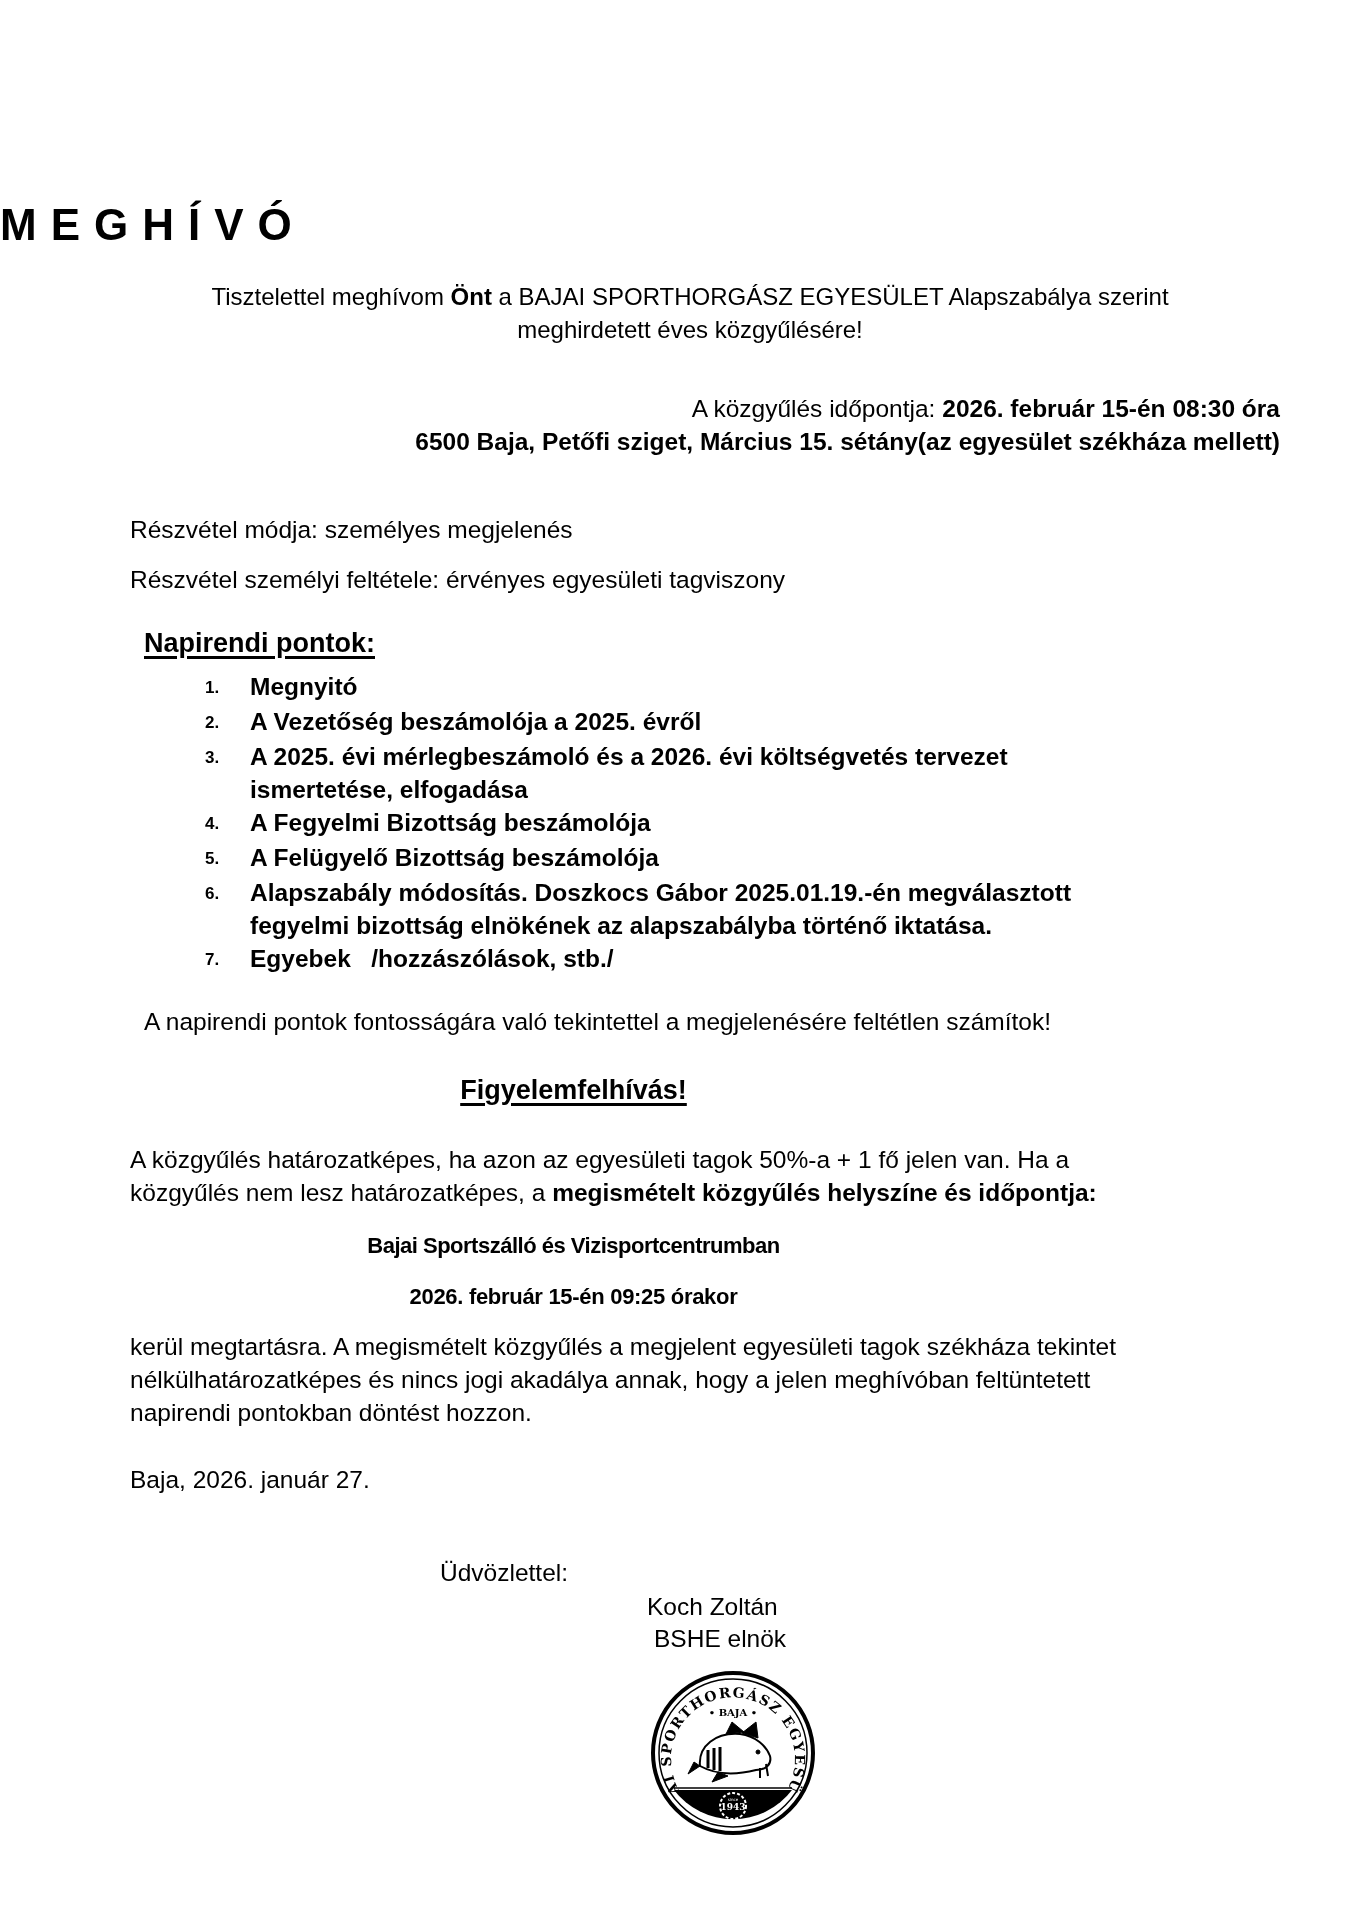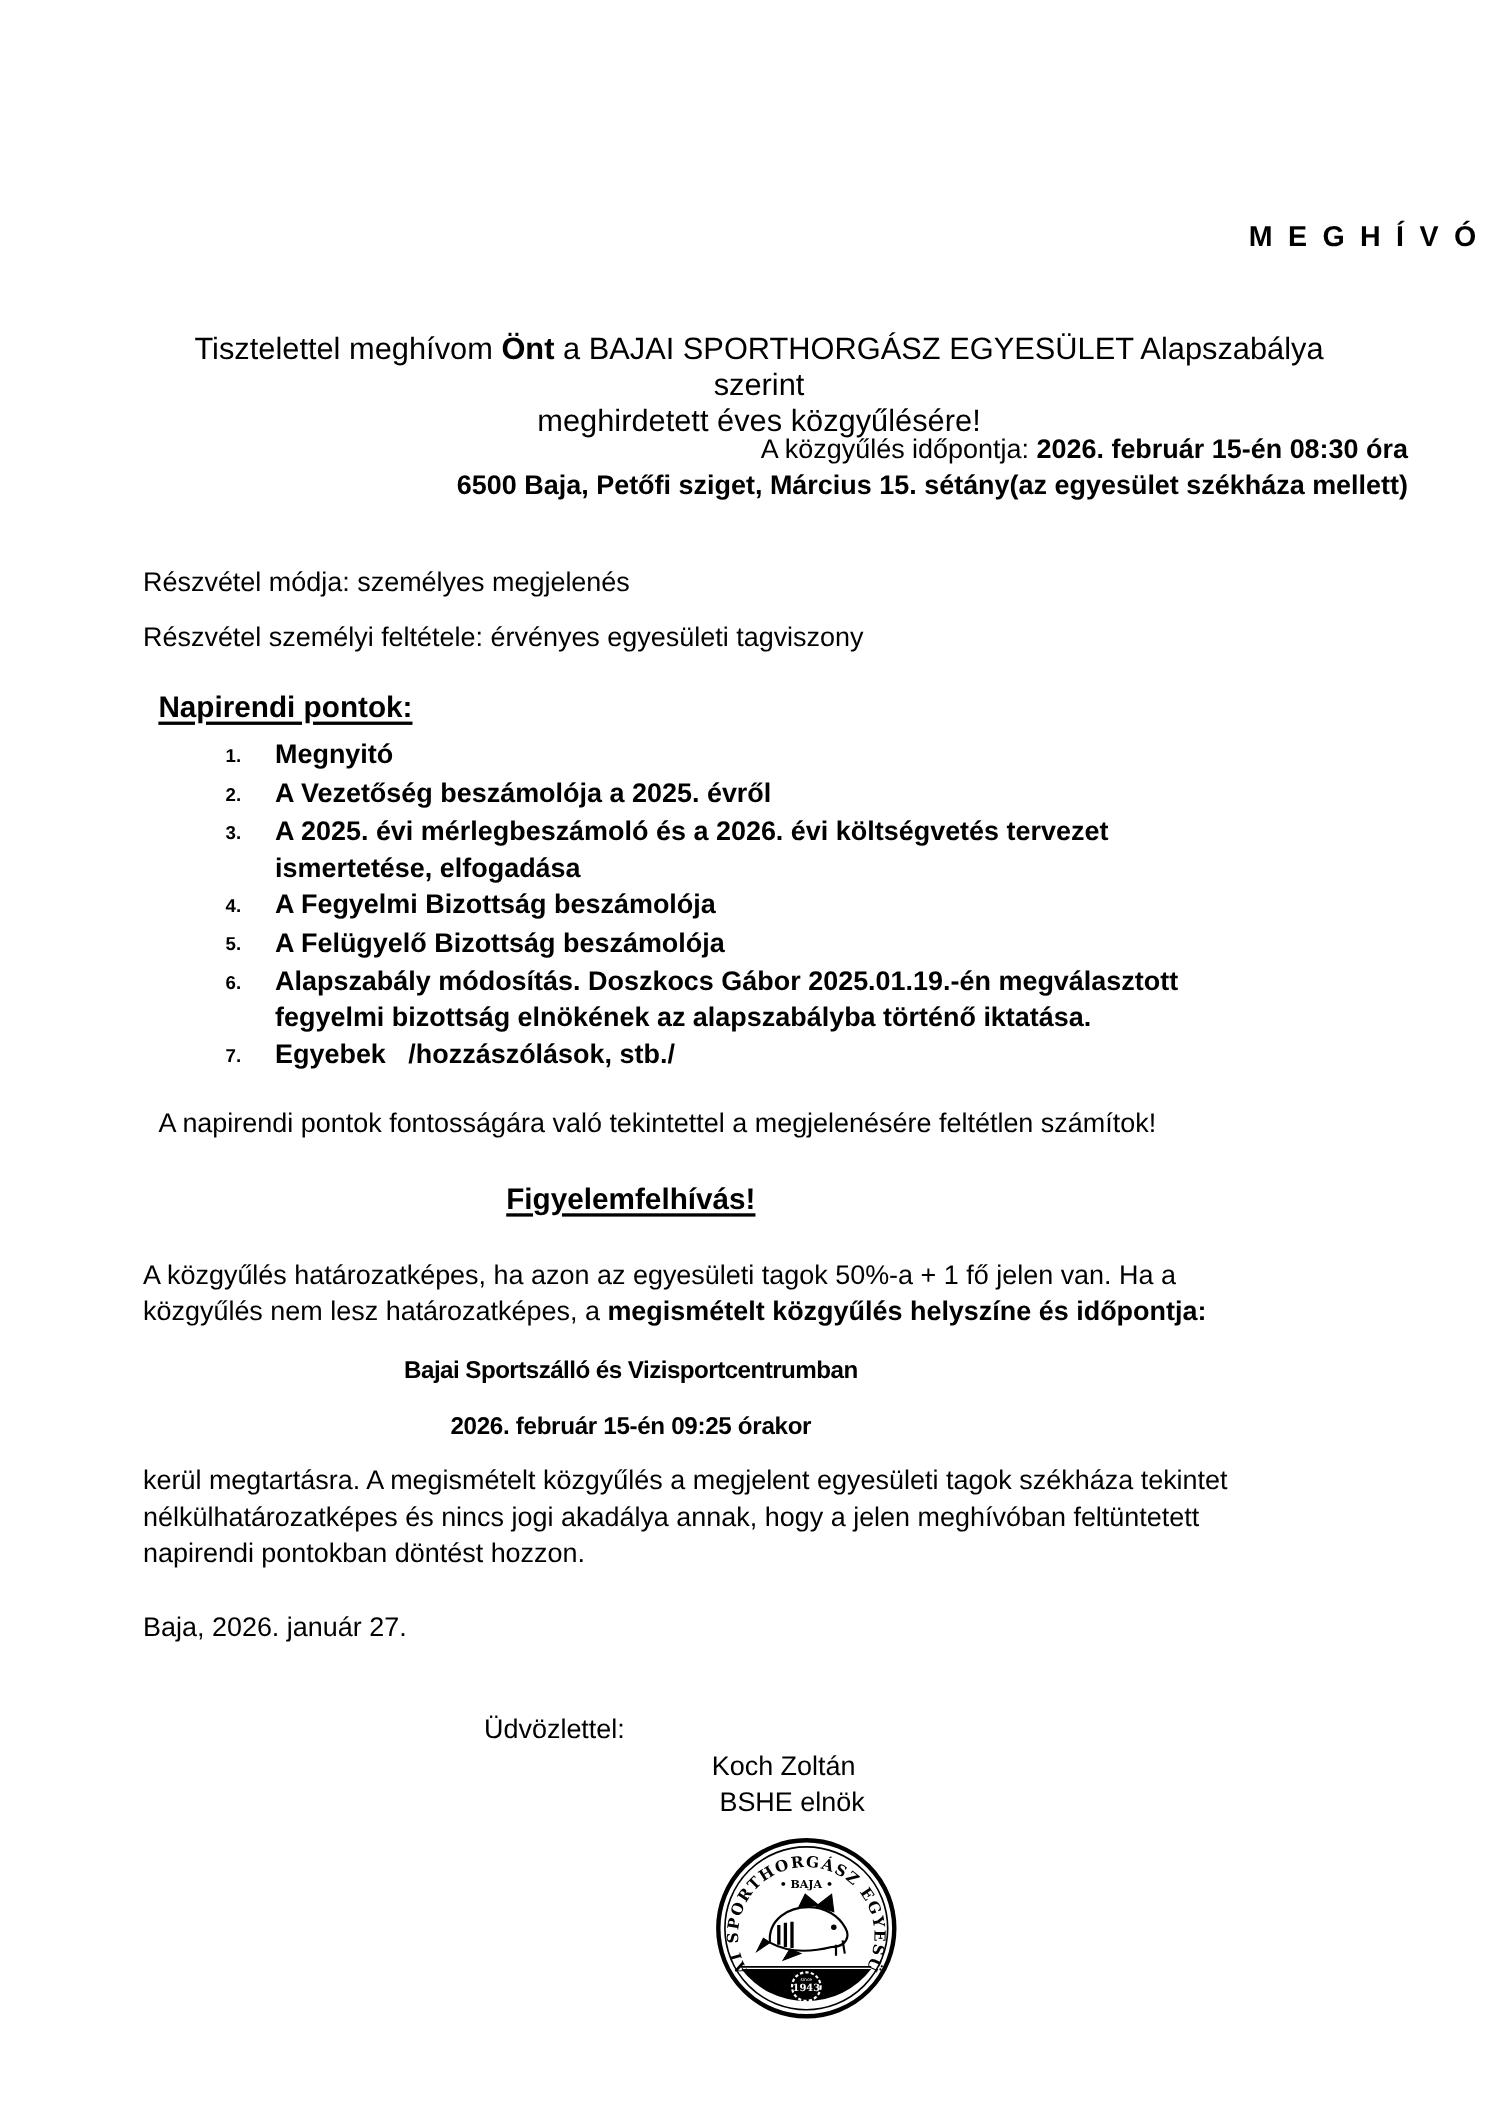--- a/index.html
+++ b/index.html
@@ -2,26 +2,26 @@
 <html><head>
 <meta charset="utf-8">
 <style>
   html, body { margin: 0; padding: 0; background: #ffffff; }
   body {
     width: 1356px; height: 1920px; position: relative; overflow: hidden;
     font-family: "Liberation Sans", sans-serif; color: #000;
   }
   .abs { position: absolute; }
   .title {
-    left: 0; width: 1356px; top: 200px; text-align: right;
-    font-size: 26px; font-weight: bold; letter-spacing: 14px;
+    left: 0; width: 1356px; top: 200px; text-align: left;
+    font-size: 44px; font-weight: bold; letter-spacing: 14px;
   }
   .intro {
-    left: 140px; width: 1100px; top: 300px; text-align: center;
-    font-size: 28px; line-height: 33px;
+    left: 140px; width: 1100px; top: 280px; text-align: center;
+    font-size: 24px; line-height: 33px;
   }
   .body-txt { font-size: 24.5px; line-height: 33px; }
   .b { font-weight: bold; }
   .heading-u {
     font-weight: bold; text-decoration: underline; font-size: 27px;
     text-decoration-thickness: 3px; text-underline-offset: 4px;
   }
   .agenda { left: 205px; top: 670px; width: 1000px; }
   .agenda .item { display: flex; font-size: 24.5px; line-height: 33px; font-weight: bold; }
   .agenda .num { width: 45px; font-size: 17px; line-height: 35px; flex: none; }

